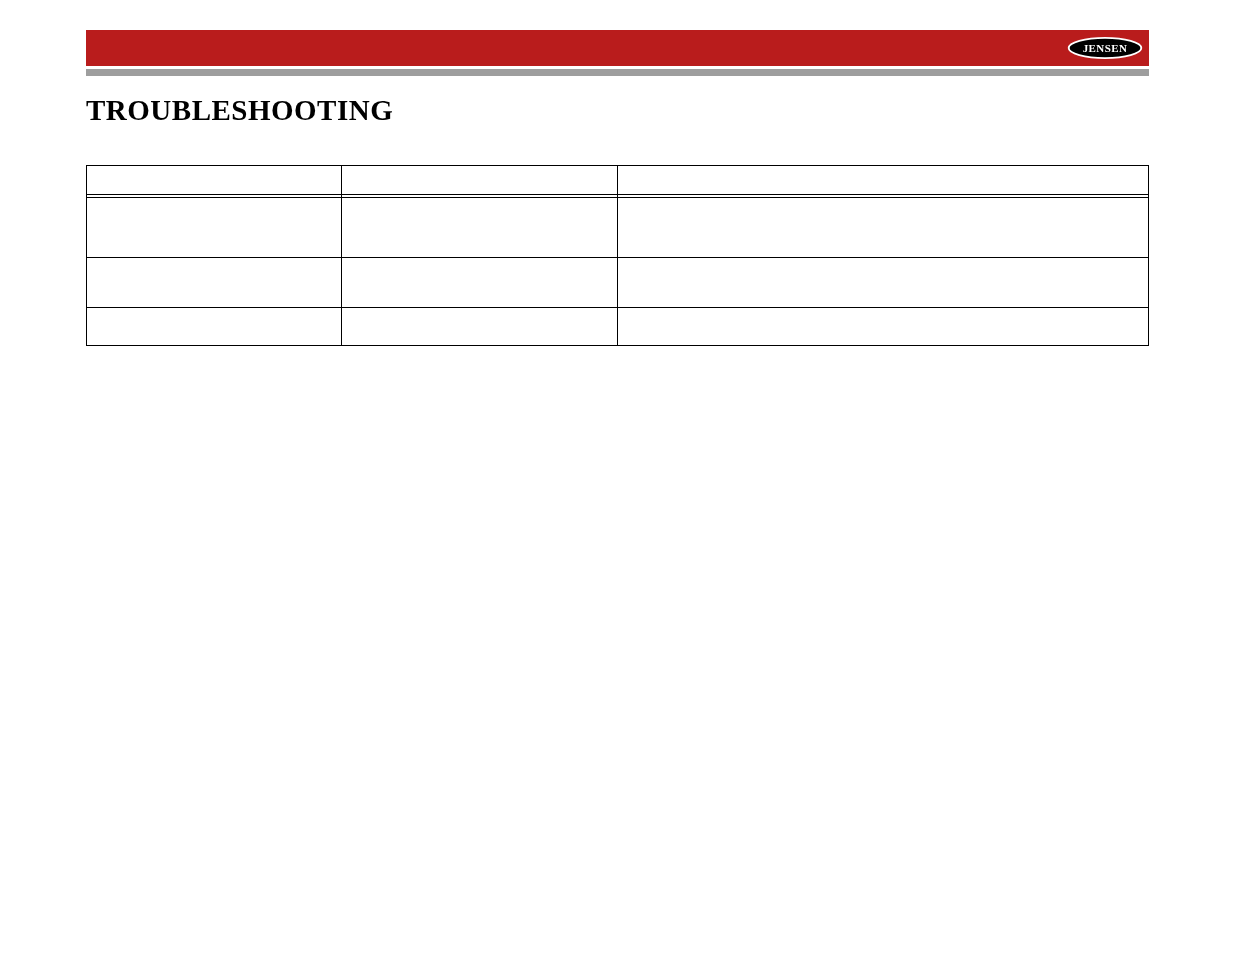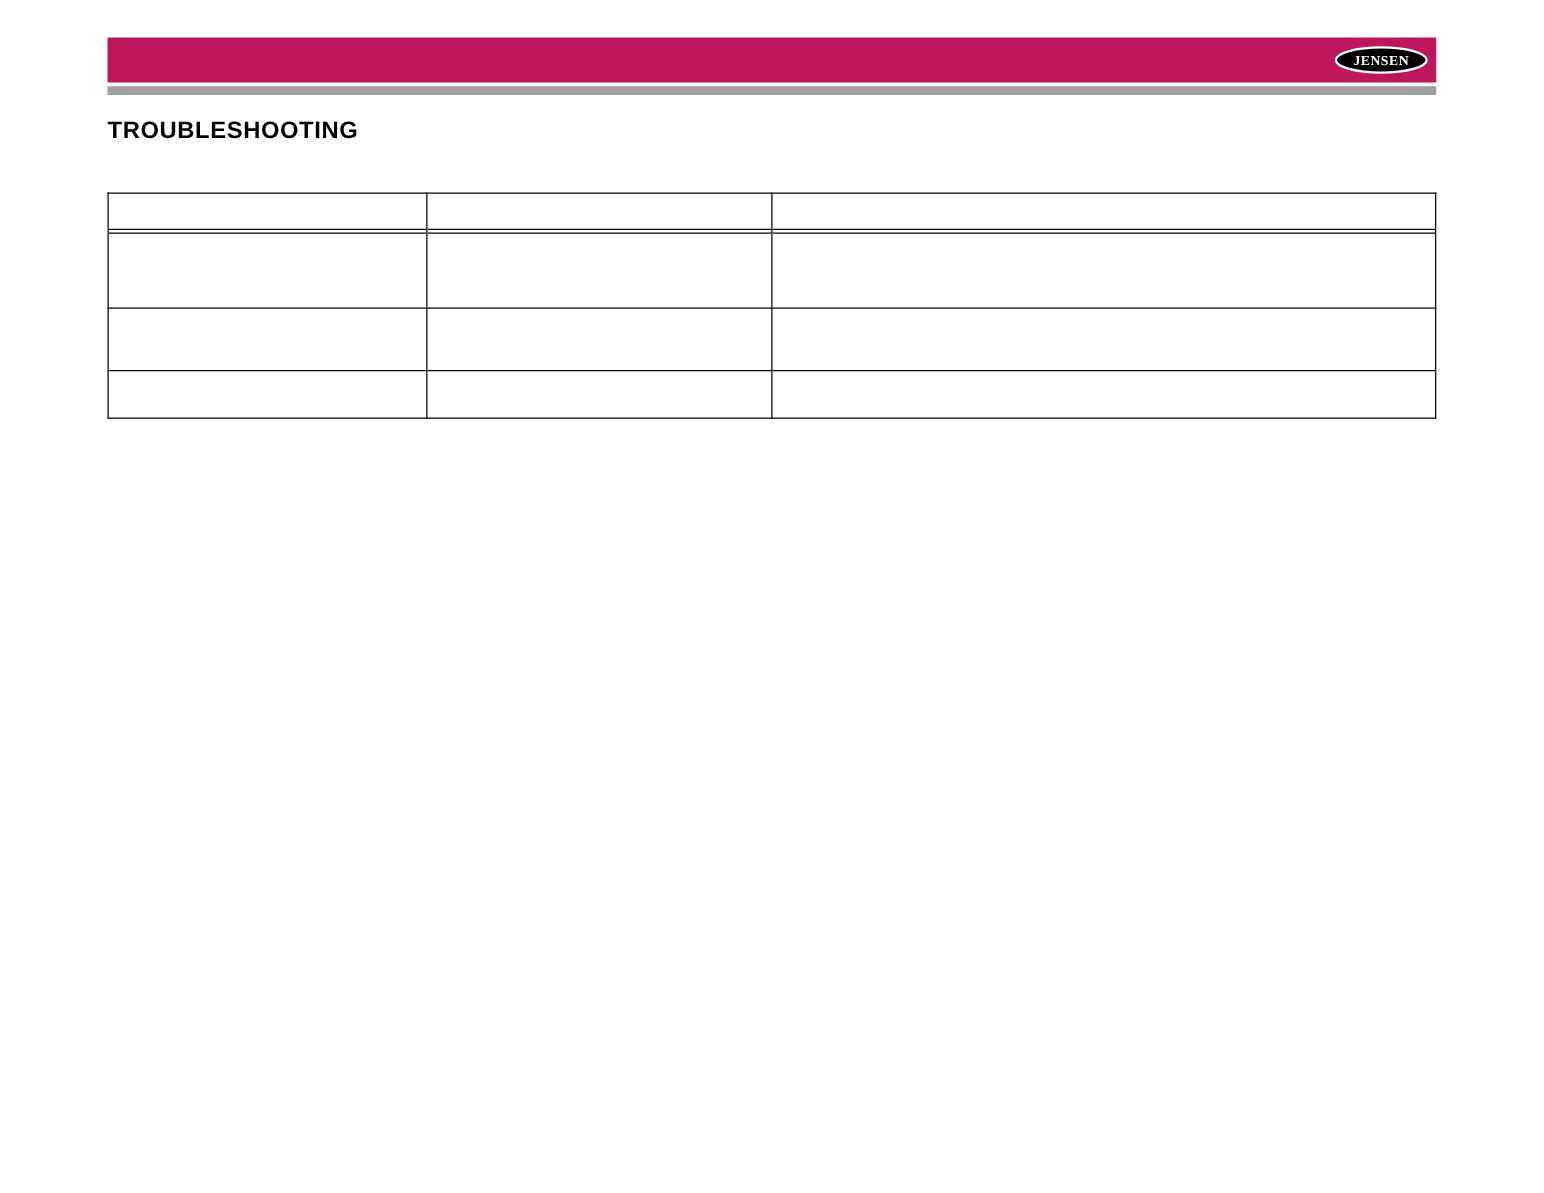--- a/index.html
+++ b/index.html
@@ -6,43 +6,43 @@
     body {
       width: 1235px;
       height: 954px;
       background: #fff;
       font-family: Arial, Helvetica, sans-serif;
       padding: 30px 86px 20px 86px;
     }
     .header-bar {
       width: 100%;
       height: 36px;
-      background: #be185d;
+      background: #b91c1c;
       display: flex;
       align-items: center;
       justify-content: flex-end;
       padding: 0 6px;
     }
     .logo-oval {
       height: 24px;
       display: flex;
       align-items: center;
     }
     .logo-oval svg { height: 24px; }
     .divider {
       width: 100%;
       height: 8px;
       background: #9e9e9e;
       border-top: 1px solid #fff;
       margin-top: 2px;
     }
     .title {
-      font-family: Liberation Sans, sans-serif;
+      font-family: Liberation Serif, serif;
       font-weight: 900;
-      font-size: 19px;
+      font-size: 29px;
       letter-spacing: 0.5px;
       margin-top: 18px;
       color: #000;
       font-stretch: condensed;
     }
     table {
       border-collapse: collapse;
       width: 100%;
       margin-top: 38px;
     }

